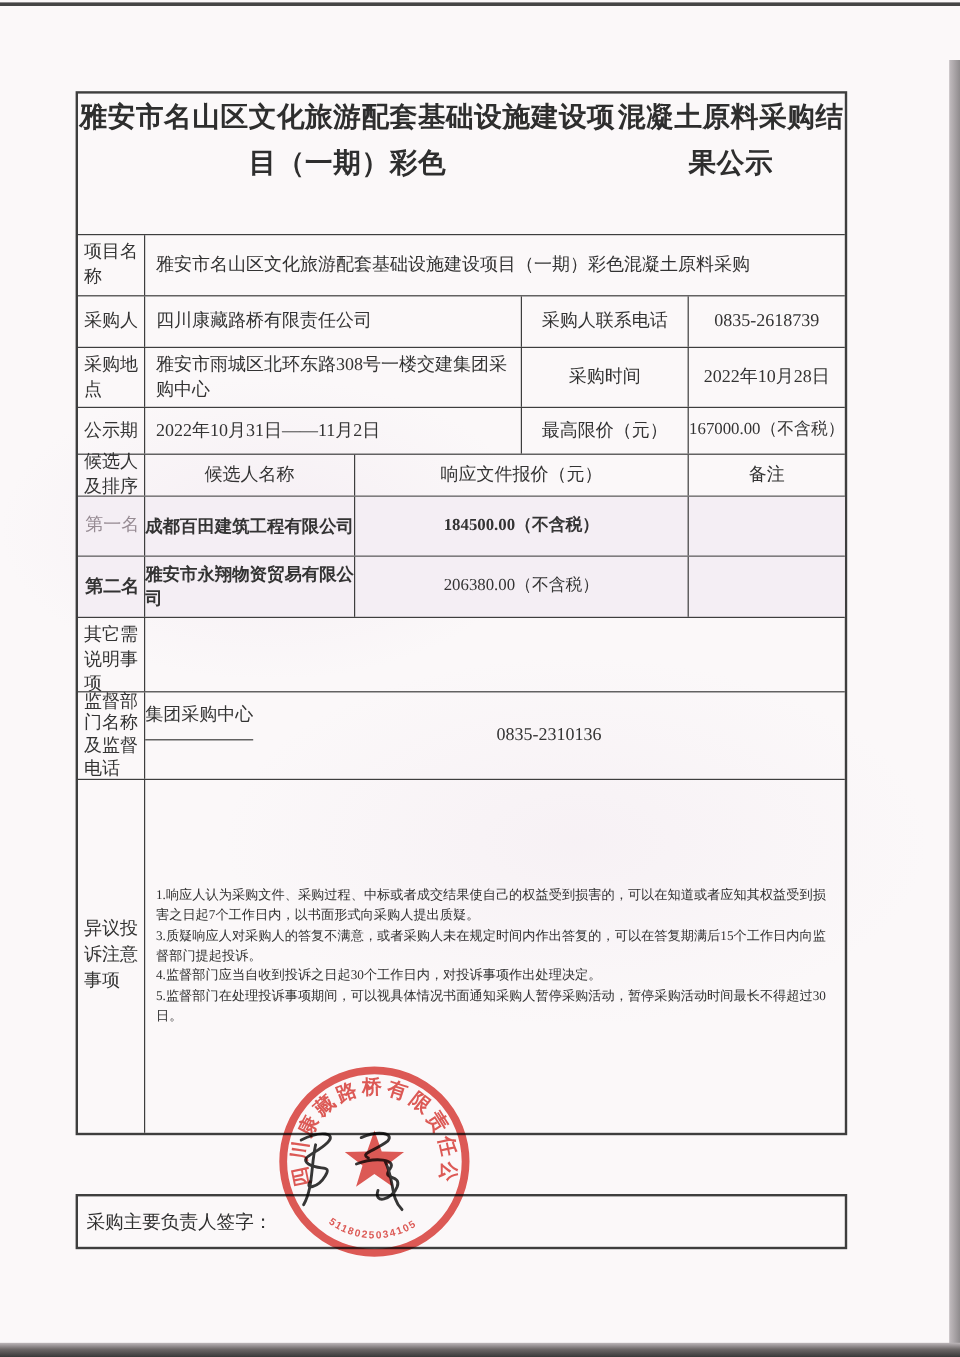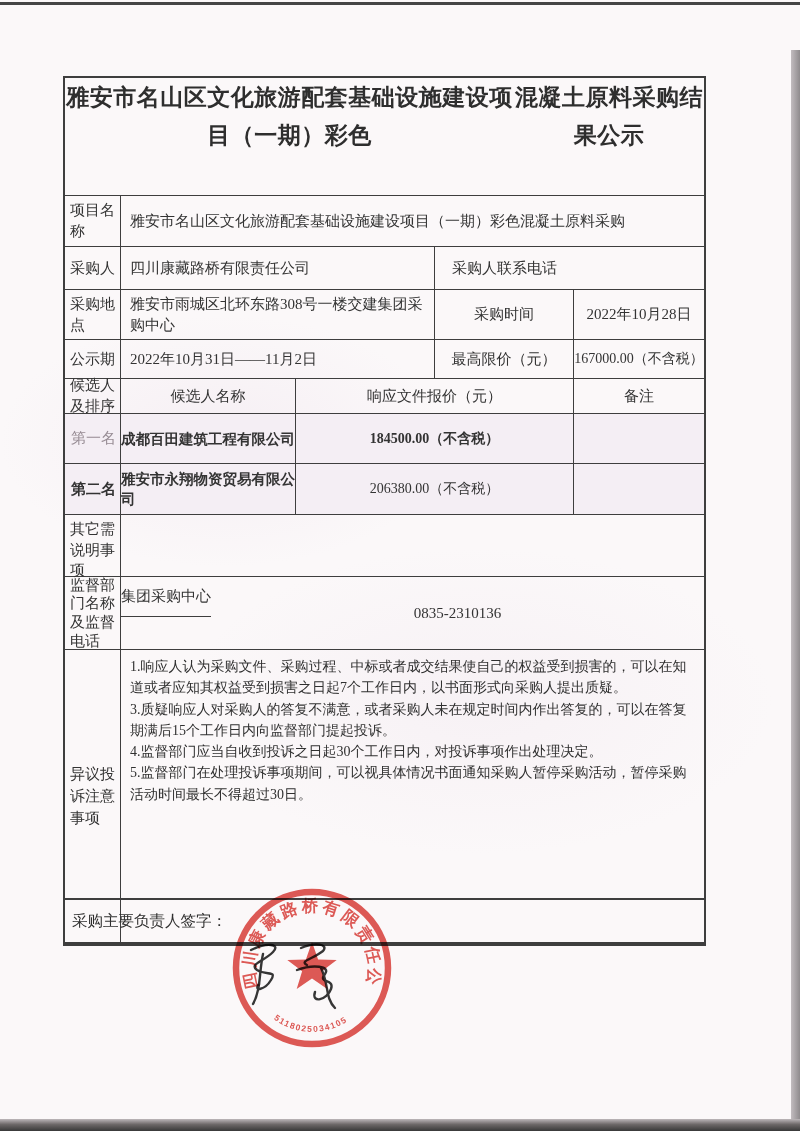--- a/index.html
+++ b/index.html
@@ -48,26 +48,26 @@
 
   .cand{background:#f4eef4;}
   .rank-light{color:#968b93;}
 
   .sup-stack{flex:1 1 auto;display:flex;padding:0;align-items:stretch;}
   .sup-sub{box-sizing:border-box;display:flex;align-items:center;justify-content:center;
     font-size:15px;}
   .sup-sub.top{height:40px;border-bottom:1.5px solid #3e3e3e;}
   .sup-sub.bot{flex:1 1 auto;}
 
-  .notice-cell{flex:1 1 auto;display:flex;flex-direction:column;justify-content:flex-start;
-    padding:6px 8px 6px 9px;font-size:14px;line-height:1.52;color:#303030;}
+  .notice-cell{flex:1 1 auto;display:flex;flex-direction:column;justify-content:center;
+    padding:6px 8px 6px 9px;font-size:11px;line-height:1.52;color:#303030;}
 
   
   .sig-block{
-    position:absolute;left:63px;top:898px;width:643px;height:46px;box-sizing:border-box;
+    position:absolute;left:63px;top:995px;width:643px;height:46px;box-sizing:border-box;
     border:2px solid #3e3e3e;display:flex;align-items:center;padding-left:7px;
     font-size:15.5px;color:#2f2f2f;background:transparent;
   }
 
   .stamp-wrap{position:absolute;left:227px;top:883px;width:170px;height:170px;
     mix-blend-mode:multiply;opacity:.88;}
   .sig-ink{position:absolute;left:233px;top:928px;width:140px;height:85px;
     mix-blend-mode:multiply;}
 </style>
 </head>
@@ -87,20 +87,21 @@
 
   <div class="row h-r1">
     <div class="cell lbl">项目名称</div>
     <div class="cell val" style="flex:1 1 auto;">雅安市名山区文化旅游配套基础设施建设项目（一期）彩色混凝土原料采购</div>
   </div>
 
   <div class="row h-r2">
     <div class="cell lbl">采购人</div>
     <div class="cell val w-val">四川康藏路桥有限责任公司</div>
     <div class="cell ctr w-plbl">采购人联系电话</div>
+    <div class="cell ctr w-pval">0835-2618739</div>
   </div>
 
   <div class="row h-r3">
     <div class="cell lbl">采购地点</div>
     <div class="cell val w-val">雅安市雨城区北环东路308号一楼交建集团采购中心</div>
     <div class="cell ctr w-plbl">采购时间</div>
     <div class="cell ctr w-pval">2022年10月28日</div>
   </div>
 
   <div class="row h-r4">

